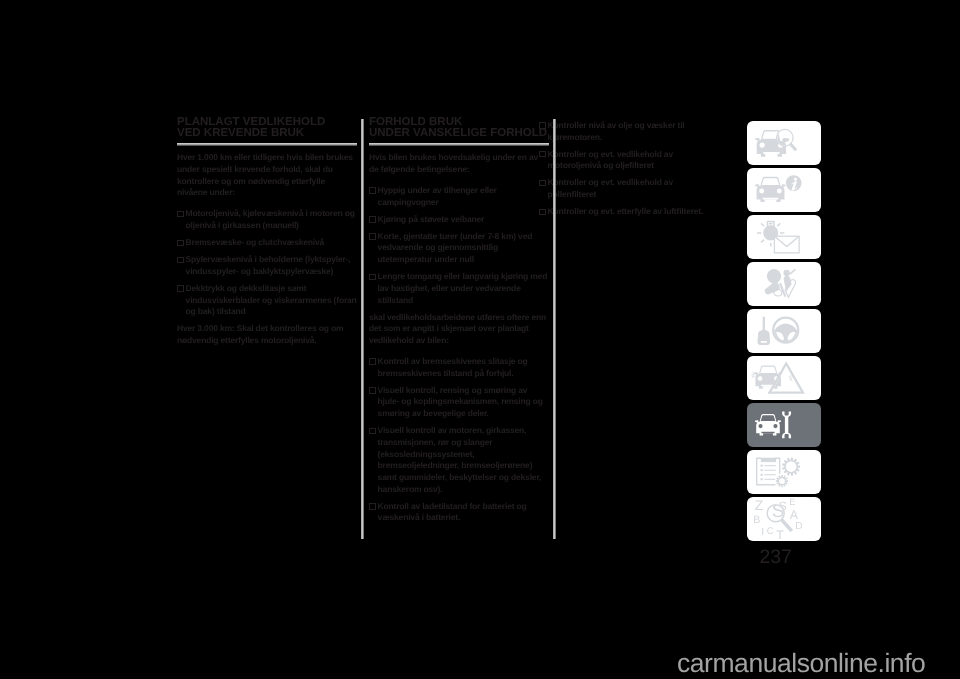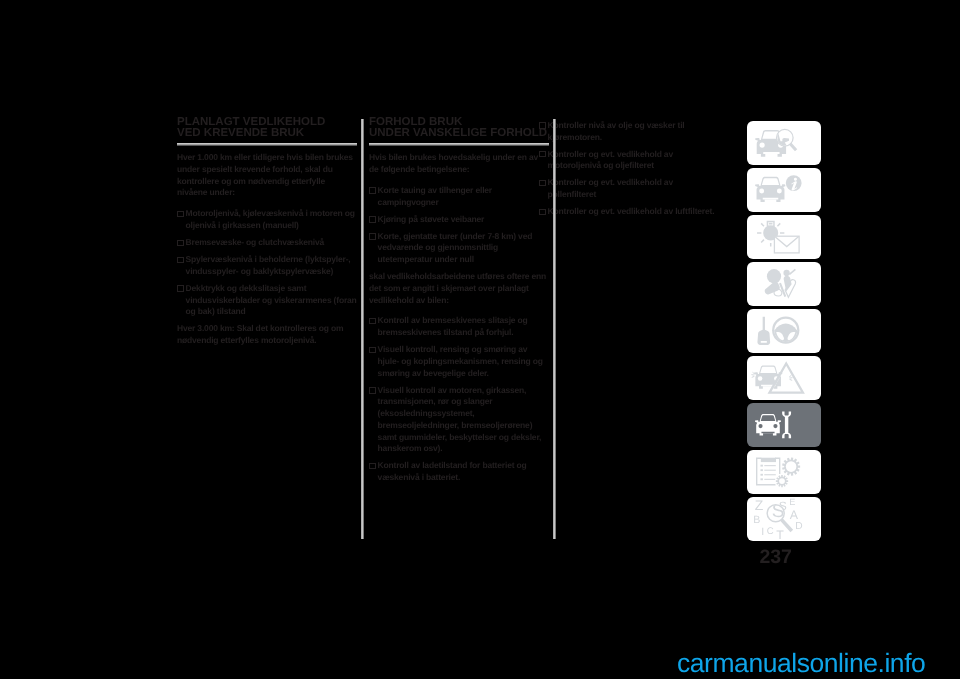--- a/index.html
+++ b/index.html
@@ -30,22 +30,22 @@
       background:linear-gradient(90deg,#8f8f8f 0%,#dcdcdc 40%,#9a9a9a 72%,#4f4f4f 100%);}
 
   .tabs{position:absolute;left:747px;top:120.5px;width:74px;}
   .tab{position:relative;width:74px;height:44px;background:#fff;border-radius:6px;
        margin-bottom:3.06px;overflow:hidden;}
   .tab.active{background:#6d7278;}
   .tabicon{display:block;width:74px;height:44px;}
   .tabicon svg{display:block;}
 
   .pageno{position:absolute;left:759.5px;top:548px;color:#231f20;
-          font-size:19.5px;line-height:19.5px;font-weight:bold;letter-spacing:-0.1px;}
-  .watermark{position:absolute;left:677px;top:650px;color:#0ea5e9;
+          font-size:19.5px;line-height:19.5px;font-weight:normal;letter-spacing:-0.1px;}
+  .watermark{position:absolute;left:677px;top:650px;color:#a3a3a3;
              font-size:26.5px;line-height:26.5px;letter-spacing:-0.45px;}
 </style>
 </head>
 <body>
 
 <div class="page">
 
   <div class="col col1">
     <h2 class="heading">
       <span class="hline">PLANLAGT VEDLIKEHOLD</span>
@@ -73,30 +73,34 @@
   </div>
   <div class="col col2">
     <h2 class="heading">
       <span class="hline">FORHOLD BRUK</span>
       <span class="hline">UNDER VANSKELIGE FORHOLD</span>
     </h2>
     <div class="rule"></div>
     <p class="para">Hvis bilen brukes hovedsakelig under en av de følgende betingelsene:</p>
     <p class="item">
         <span class="bullet"></span>
-        <span class="itext">Korte tauing av tilhenger eller campingvogner</span>
+        <span class="itext">Hyppig under av tilhenger eller campingvogner</span>
       </p>
     <p class="item">
         <span class="bullet"></span>
         <span class="itext">Kjøring på støvete veibaner</span>
       </p>
     <p class="item">
         <span class="bullet"></span>
         <span class="itext">Korte, gjentatte turer (under 7-8 km) ved vedvarende og gjennomsnittlig utetemperatur under null</span>
       </p>
+    <p class="item">
+        <span class="bullet"></span>
+        <span class="itext">Lengre tomgang eller langvarig kjøring med lav hastighet, eller under vedvarende stillstand</span>
+      </p>
     <p class="para">skal vedlikeholdsarbeidene utføres oftere enn det som er angitt i skjemaet over planlagt vedlikehold av bilen:</p>
     <p class="item">
         <span class="bullet"></span>
         <span class="itext">Kontroll av bremseskivenes slitasje og bremseskivenes tilstand på forhjul.</span>
       </p>
     <p class="item">
         <span class="bullet"></span>
         <span class="itext">Visuell kontroll, rensing og smøring av hjule- og koplingsmekanismen, rensing og smøring av bevegelige deler.</span>
       </p>
     <p class="item">
@@ -116,21 +120,21 @@
     <p class="item">
         <span class="bullet"></span>
         <span class="itext">Kontroller og evt. vedlikehold av motoroljenivå og oljefilteret</span>
       </p>
     <p class="item">
         <span class="bullet"></span>
         <span class="itext">Kontroller og evt. vedlikehold av pollenfilteret</span>
       </p>
     <p class="item">
         <span class="bullet"></span>
-        <span class="itext">Kontroller og evt. vedlikehold av luftfilteret.</span>
+        <span class="itext">Kontroller og evt. etterfylle av luftfilteret.</span>
       </p>
   </div>
 
   <div class="divider" style="left:361px;top:119px;height:420px;"></div>
   <div class="divider" style="left:553px;top:119px;height:420px;"></div>
 
   <div class="tabs">
   <div class="tab">
     <span class="tabicon">
           <svg width="74" height="44" viewBox="0 0 74 44" xmlns="http://www.w3.org/2000/svg" aria-hidden="true">

